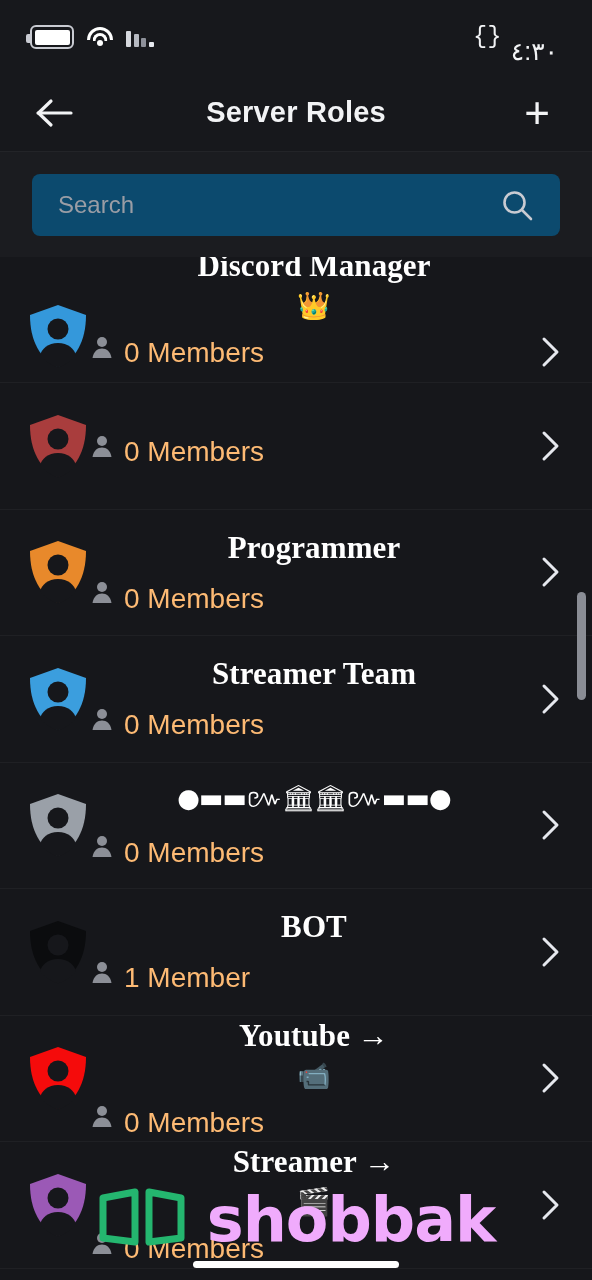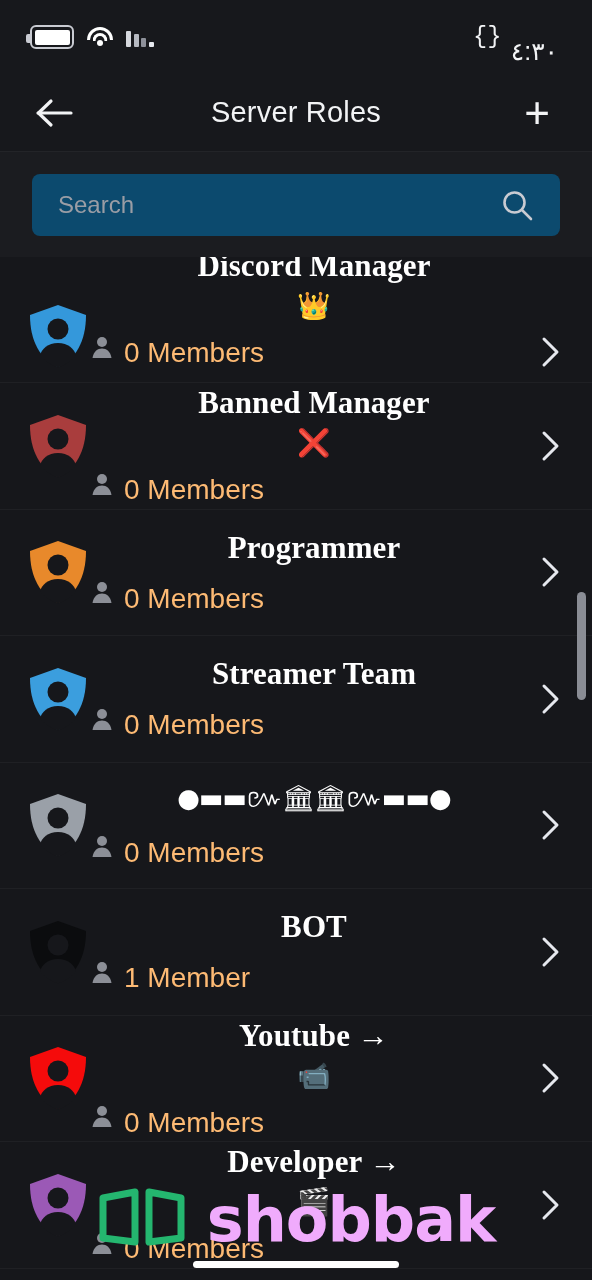--- a/index.html
+++ b/index.html
@@ -45,21 +45,21 @@
   .sb-brace { font-size:23px; color:#f2f3f5; font-family:"Liberation Mono", monospace; }
   .sb-time { font-size:25px;margin-top:28px; }
 
   
   .header {
     position:absolute; top:74px; left:0; width:592px; height:78px;
     background:#17181c; display:flex; align-items:center; justify-content:space-between;
     padding:0 32px; border-bottom:1px solid #232428;
   }
   .hdr-back { width:46px; height:46px; display:flex; align-items:center; justify-content:center; }
-  .hdr-title { color:#f2f3f5; font-size:29px; font-weight:400; letter-spacing:0.2px; }
+  .hdr-title { color:#f2f3f5; font-size:29px; font-weight:700; letter-spacing:0.2px; }
   .hdr-add { width:46px; height:46px; display:flex; align-items:center; justify-content:center;
              color:#f2f3f5; font-size:44px; font-weight:300; line-height:1; }
 
   
   .search-wrap {
     position:absolute; top:152px; left:0; width:592px; height:105px;
     background:#1b1c20; display:flex; align-items:center; justify-content:center;
   }
   .search-box {
     width:528px; height:62px; background:#0c4a6e; border-radius:8px;
@@ -195,24 +195,20 @@
           </svg>
         </span>
       </div>
       <div class="row">
         <svg width="64" height="66" viewBox="0 0 64 66">
           <path d="M32 2 L60 12 C60 38 50 56 32 64 C14 56 4 38 4 12 Z" fill="#a93d3d"></path>
           <circle cx="32" cy="26" r="10.5" fill="#16171b"></circle>
           <path d="M32 40 C22 40 15.5 46 14 52.5 C19 58.5 25 62 32 64.6 C39 62 45 58.5 50 52.5 C48.5 46 42 40 32 40 Z" fill="#16171b"></path>
         </svg>
         <div class="row-body">
-          <div class="row-name">
-            <span>Banned Manager</span>
-            <span class="row-emoji">❌</span>
-          </div>
           <div class="row-sub">
             <span class="member-icon">
               <svg width="24" height="24" viewBox="0 0 24 24">
                 <circle cx="12" cy="7" r="5" fill="#8c8f97"></circle>
                 <path d="M2.5 23 C3.5 16.5 7.5 13.5 12 13.5 C16.5 13.5 20.5 16.5 21.5 23 Z" fill="#8c8f97"></path>
               </svg>
             </span>
             <span class="row-count">0 Members</span>
           </div>
         </div>
@@ -354,21 +350,21 @@
         </span>
       </div>
       <div class="row">
         <svg width="64" height="66" viewBox="0 0 64 66">
           <path d="M32 2 L60 12 C60 38 50 56 32 64 C14 56 4 38 4 12 Z" fill="#9b59b6"></path>
           <circle cx="32" cy="26" r="10.5" fill="#16171b"></circle>
           <path d="M32 40 C22 40 15.5 46 14 52.5 C19 58.5 25 62 32 64.6 C39 62 45 58.5 50 52.5 C48.5 46 42 40 32 40 Z" fill="#16171b"></path>
         </svg>
         <div class="row-body">
           <div class="row-name">
-            <span>Developer →</span>
+            <span>Streamer →</span>
             <span class="row-emoji">🎬</span>
           </div>
           <div class="row-sub">
             <span class="member-icon">
               <svg width="24" height="24" viewBox="0 0 24 24">
                 <circle cx="12" cy="7" r="5" fill="#8c8f97"></circle>
                 <path d="M2.5 23 C3.5 16.5 7.5 13.5 12 13.5 C16.5 13.5 20.5 16.5 21.5 23 Z" fill="#8c8f97"></path>
               </svg>
             </span>
             <span class="row-count">0 Members</span>

